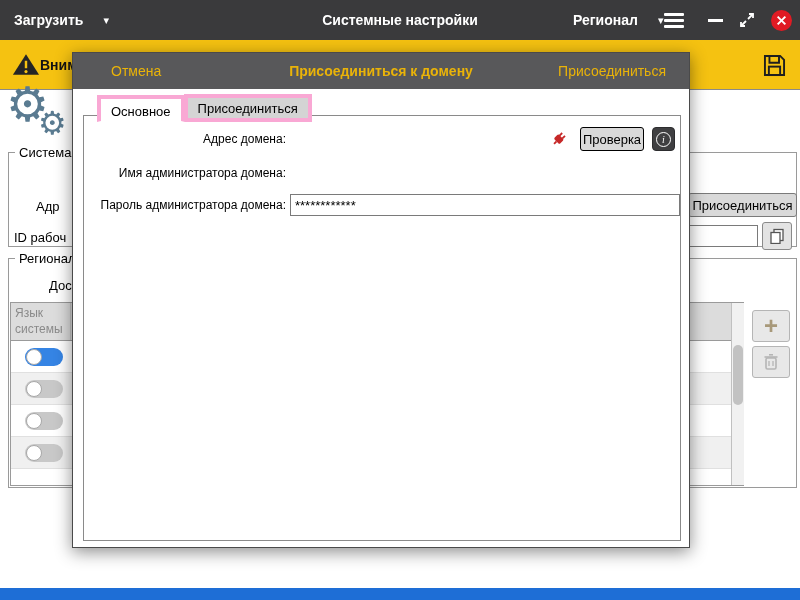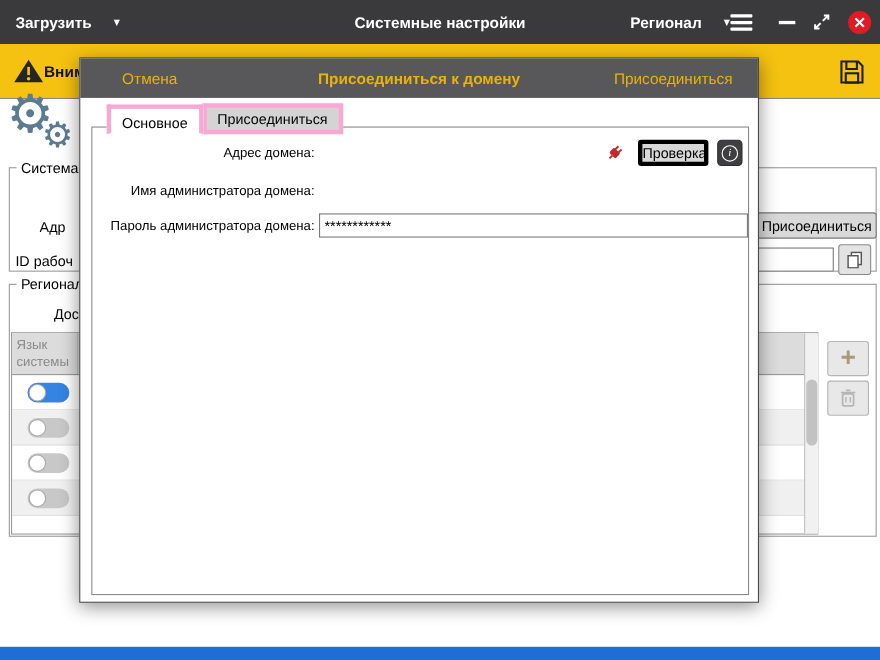--- a/index.html
+++ b/index.html
@@ -89,21 +89,21 @@
   .tab { font-size:13px; padding:3px 10px 2px 10px; border:4px solid #f9a8d4; background:#d4d4d4;
          margin-right:-1px; cursor:pointer; white-space:nowrap; }
   .tab.active { background:#fff; border-bottom:1px solid #fff; padding-top:5px; position:relative; z-index:4; }
 
   .panel { position:absolute; left:10px; top:62px; width:598px; height:426px; border:1px solid #8a8a8a; background:#fff; }
   .frow-label { position:absolute; left:0; width:202px; text-align:right; font-size:12px; white-space:nowrap; }
   .finput { position:absolute; height:22px; border:1px solid #7a7a7a; background:#fff; font-size:13px; padding:0 4px; }
   .in-domain { left:206px; top:12px; width:284px; padding-right:24px; }
   .plug { position:absolute; left:466px; top:14px; }
   .btn-check { position:absolute; left:496px; top:11px; width:64px; height:24px; background:#d9d9d9;
-               border:4px solid #000000; border-radius:3px; font-size:13px; cursor:pointer; }
+               border:1px solid #000000; border-radius:3px; font-size:13px; cursor:pointer; }
   .btn-info { position:absolute; left:568px; top:11px; width:23px; height:24px; background:#3f3f41;
               border:1px solid #2c2c2e; border-radius:4px; display:flex; align-items:center; justify-content:center; cursor:pointer; }
   .info-glyph { width:15px; height:15px; border:1.5px solid #fff; border-radius:50%; color:#fff;
                 display:flex; align-items:center; justify-content:center; font-size:10px; font-style:italic;
                 font-family:"Liberation Serif", serif; }
   .in-admin { left:206px; top:46px; width:390px; }
   .in-pass  { left:206px; top:78px; width:390px; }
 
   .bottombar { position:absolute; left:0; top:588px; width:800px; height:12px; background:#1e6ed6; z-index:25; }
 </style>

